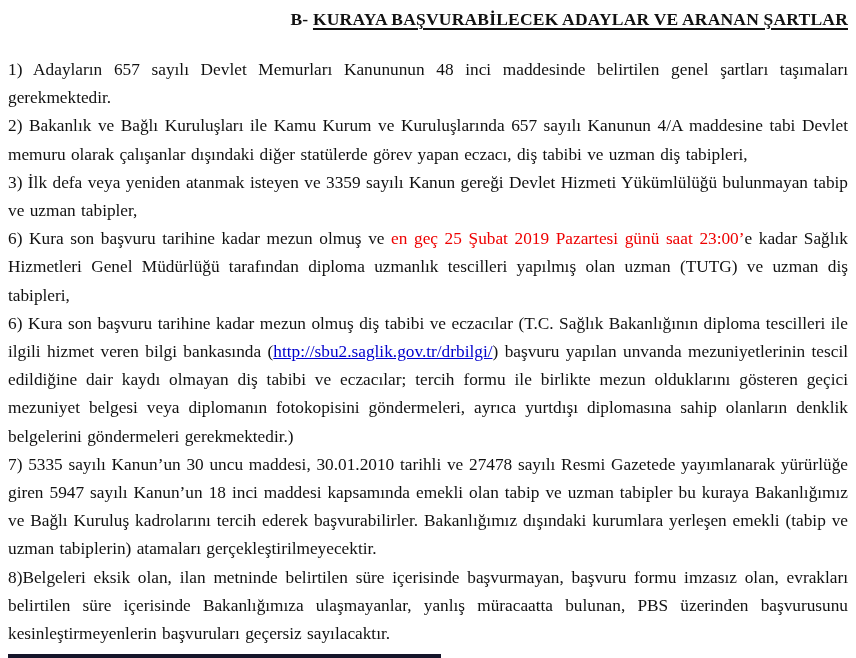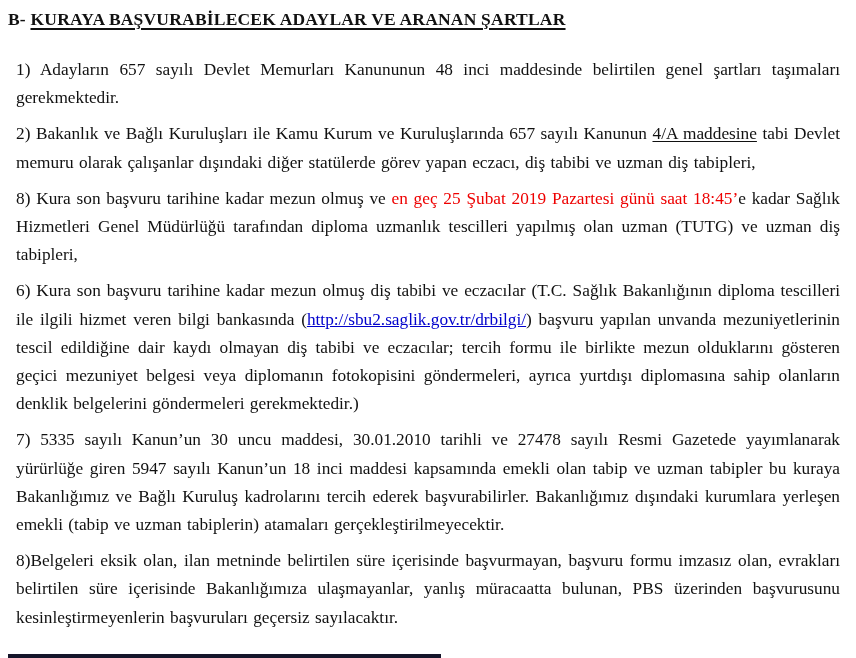--- a/index.html
+++ b/index.html
@@ -5,48 +5,49 @@
   html,body{margin:0;padding:0;background:#ffffff;}
   body{
     width:856px;height:658px;position:relative;overflow:hidden;
     font-family:"Liberation Serif","DejaVu Serif",serif;
     color:var(--ink,#111111);
   }
   .doc{position:absolute;inset:0;padding:8px 8px 0 8px;box-sizing:border-box;}
   h1.heading{
     margin:0 0 26px 0;
     font-size:17.5px;font-weight:bold;line-height:22px;
-    letter-spacing:.2px;white-space:nowrap;
+    letter-spacing:.2px;white-space:nowrap;text-align:right;
   }
   h1.heading .u{text-decoration:underline;text-decoration-thickness:1.5px;text-underline-offset:3px;}
   .paras{margin:0;}
   p.para{
-    margin:8px;padding:0;
+    margin:0;padding:0;
     font-size:17.3px;line-height:28.2px;
     text-align:justify;
     word-spacing:1px;
   }
   .seg-normal{color:var(--ink,#111111);}
   .seg-red{color:var(--red,#ee0000);}
-  .seg-underline{color:var(--ink,#111111);text-decoration:underline;text-underline-offset:2px;}
+  .seg-underline{color:var(--ink,#111111);text-underline-offset:2px;}
   a.seg-link{color:var(--link,#0000cc);cursor:pointer;}
   .cutoff-bar{
     position:absolute;left:8px;bottom:0;width:433px;height:4px;
     background:#15152a;
   }
 </style>
 </head>
 <body style="background: rgb(255, 255, 255);">
 
 <div class="doc">
   <h1 class="heading"><span>B- </span><span class="u">KURAYA BAŞVURABİLECEK ADAYLAR VE ARANAN ŞARTLAR</span></h1>
 
   <div class="paras" id="paragraphs">
       <p class="para"><span class="seg-normal">1) Adayların 657 sayılı Devlet Memurları Kanununun 48 inci maddesinde belirtilen genel şartları taşımaları gerekmektedir.</span></p>
       <p class="para"><span class="seg-normal">2) Bakanlık ve Bağlı Kuruluşları ile Kamu Kurum ve Kuruluşlarında 657 sayılı Kanunun </span><span class="seg-underline">4/A maddesine</span><span class="seg-normal"> tabi Devlet memuru olarak çalışanlar dışındaki diğer statülerde görev yapan eczacı, diş tabibi ve uzman diş tabipleri,</span></p>
-      <p class="para"><span class="seg-normal">8) Kura son başvuru tarihine kadar mezun olmuş ve </span><span class="seg-red">en geç 25 Şubat 2019 Pazartesi günü saat 18:45’</span><span class="seg-normal">e kadar Sağlık Hizmetleri Genel Müdürlüğü tarafından diploma uzmanlık tescilleri yapılmış olan uzman (TUTG) ve uzman diş tabipleri,</span></p>
+      <p class="para"><span class="seg-normal">3) İlk defa veya yeniden atanmak isteyen ve 3359 sayılı Kanun gereği Devlet Hizmeti Yükümlülüğü bulunmayan tabip ve uzman tabipler,</span></p>
+      <p class="para"><span class="seg-normal">6) Kura son başvuru tarihine kadar mezun olmuş ve </span><span class="seg-red">en geç 25 Şubat 2019 Pazartesi günü saat 23:00’</span><span class="seg-normal">e kadar Sağlık Hizmetleri Genel Müdürlüğü tarafından diploma uzmanlık tescilleri yapılmış olan uzman (TUTG) ve uzman diş tabipleri,</span></p>
       <p class="para"><span class="seg-normal">6) Kura son başvuru tarihine kadar mezun olmuş diş tabibi ve eczacılar (T.C. Sağlık Bakanlığının diploma tescilleri ile ilgili hizmet veren bilgi bankasında (</span><a href="#" class="seg-link">http://sbu2.saglik.gov.tr/drbilgi/</a><span class="seg-normal">)  başvuru yapılan unvanda mezuniyetlerinin tescil edildiğine dair kaydı olmayan diş tabibi ve eczacılar; tercih formu ile birlikte mezun olduklarını gösteren geçici mezuniyet belgesi veya diplomanın fotokopisini göndermeleri, ayrıca yurtdışı diplomasına sahip olanların denklik belgelerini göndermeleri gerekmektedir.)</span></p>
       <p class="para"><span class="seg-normal">7) 5335 sayılı Kanun’un 30 uncu maddesi, 30.01.2010 tarihli ve 27478 sayılı Resmi Gazetede yayımlanarak yürürlüğe giren 5947 sayılı Kanun’un 18 inci maddesi kapsamında emekli olan tabip ve uzman tabipler bu kuraya Bakanlığımız ve Bağlı Kuruluş kadrolarını tercih ederek başvurabilirler. Bakanlığımız dışındaki kurumlara yerleşen emekli (tabip ve uzman tabiplerin) atamaları gerçekleştirilmeyecektir.</span></p>
       <p class="para"><span class="seg-normal">8)Belgeleri eksik olan, ilan metninde belirtilen süre içerisinde başvurmayan, başvuru formu imzasız olan, evrakları belirtilen süre içerisinde Bakanlığımıza ulaşmayanlar, yanlış müracaatta bulunan, PBS üzerinden başvurusunu kesinleştirmeyenlerin başvuruları geçersiz sayılacaktır.</span></p>
     </div>
 
   <div class="cutoff-bar"></div>
 </div>
 
 </body></html>

